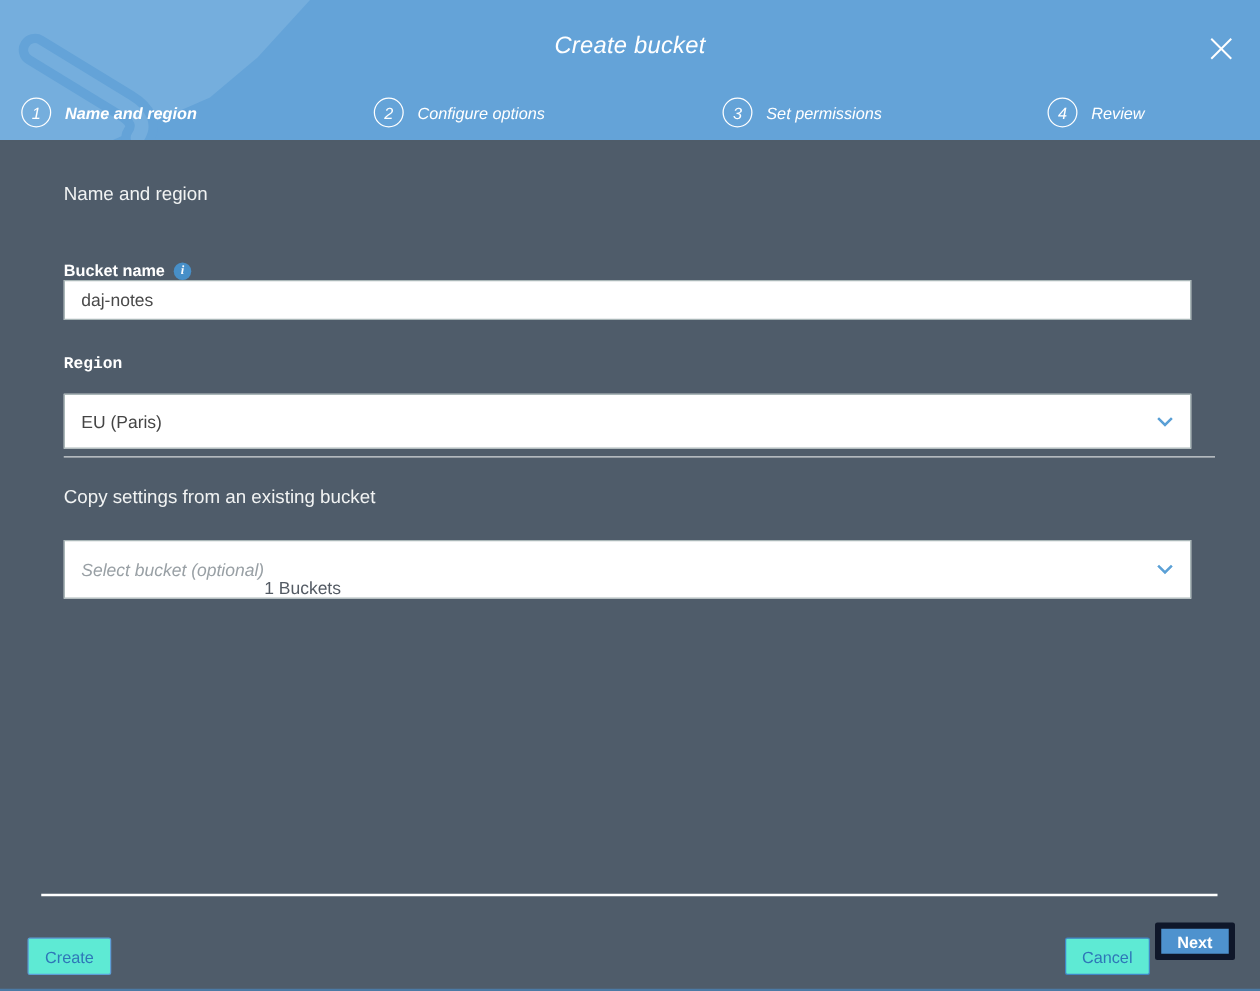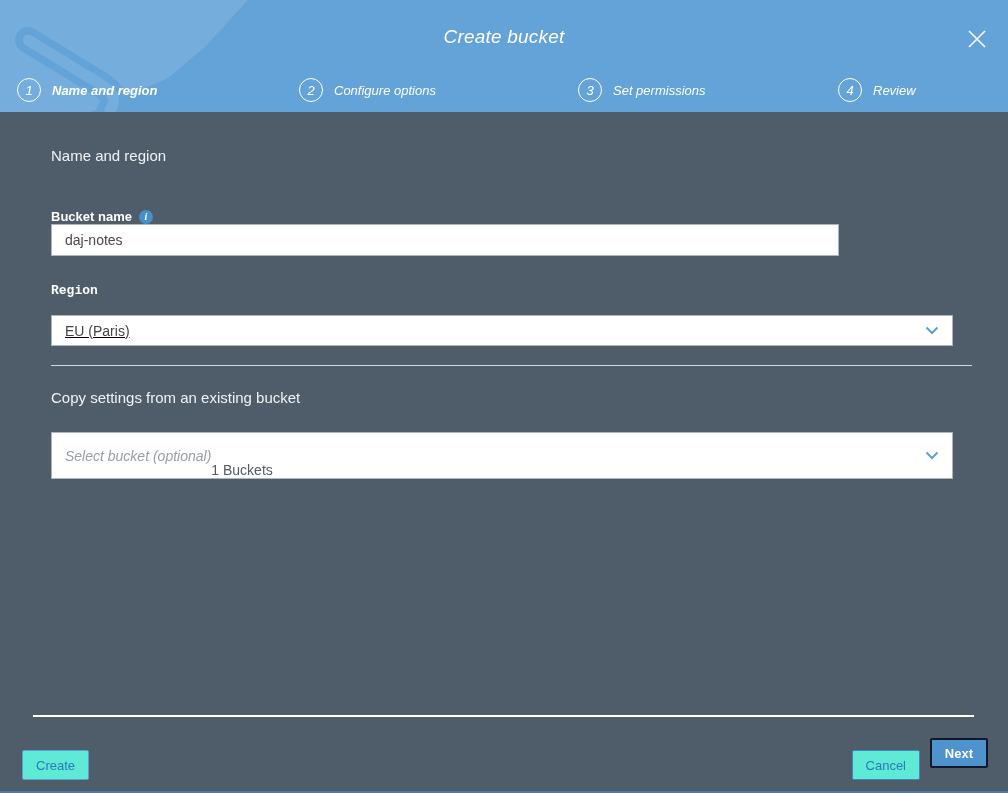--- a/index.html
+++ b/index.html
@@ -45,52 +45,52 @@
   }
   .label-bucket{top:72px;margin-top:24px;}
   .label-region{top:170px;font-family:Liberation Mono, monospace;}
   .info-icon{
     width:14px;height:14px;border-radius:50%;background:#478fc8;color:#fff;
     font-size:10px;font-weight:bold;font-style:italic;
     display:inline-flex;align-items:center;justify-content:center;
     margin-left:7px;cursor:pointer;font-family:"Liberation Serif","DejaVu Serif",serif;
   }
   .text-input{
-    position:absolute;left:51px;top:111px;width:788px;height:32px;
+    position:absolute;left:51px;top:111px;width:902px;height:32px;
     box-sizing:border-box;border:1px solid #aab7b8;background:#fff;
     font-size:14px;color:#494949;padding:0 13px;outline:none;
     font-family:"Liberation Sans","DejaVu Sans",sans-serif;
   }
   .select-box{
     position:absolute;left:51px;width:902px;box-sizing:border-box;
     border:1px solid #aab7b8;background:#fff;display:flex;align-items:center;
     padding:0 13px;cursor:pointer;
   }
-  .select-region{top:202px;height:31px;text-decoration:underline;}
+  .select-region{top:202px;height:44px;}
   .select-bucket{top:319px;height:47px;}
   .select-text{font-size:14px;color:#444;}
   .select-placeholder{font-size:14px;color:#99a0a5;font-style:italic;}
   .select-suffix{font-size:14px;color:#545b64;margin-top:28px;}
   .chevron{margin-left:auto;display:flex;align-items:center;}
   .section-divider{
     position:absolute;left:51px;top:252px;width:921px;height:1px;background:#d5d8da;
   }
   .heading-copy{top:276px;}
 
   
   .footer-divider{
     position:absolute;left:33px;top:715px;width:941px;height:2px;background:#ffffff;
   }
   .btn{
     position:absolute;top:738px;height:30px;box-sizing:border-box;
     display:flex;align-items:center;padding:0 13px;font-size:13px;
     border-radius:2px;cursor:pointer;user-select:none;
   }
   .btn-light{background:#5eead4;color:#2e77b8;border:1px solid #5d9ed6;margin-top:12px;}
-  .btn-primary{background:#4e92ce;color:#ffffff;border:2px solid #0f172a;font-weight:bold;}
+  .btn-primary{background:#4e92ce;color:#ffffff;border:5px solid #0f172a;font-weight:bold;}
   .btn-create{left:22px;}
   .btn-cancel{right:88px;border-color:#4186c6;}
   .btn-next{right:20px;}
   .bottom-strip{position:absolute;left:0;bottom:0;width:100%;height:2px;background:#4b7aa5;}
 </style>
 </head>
 <body>
 
 <div class="modal-header">
   <svg class="watermark" viewBox="0 0 300 113" xmlns="http://www.w3.org/2000/svg">

